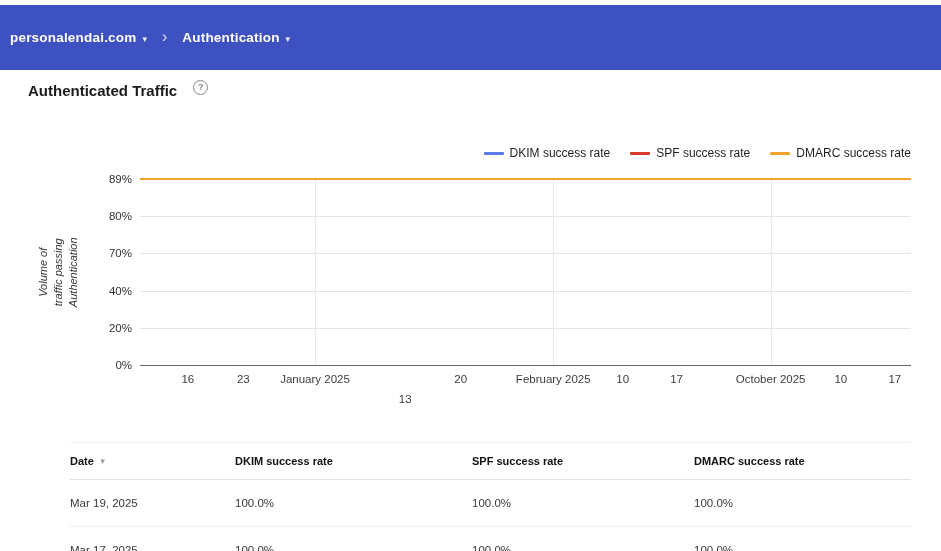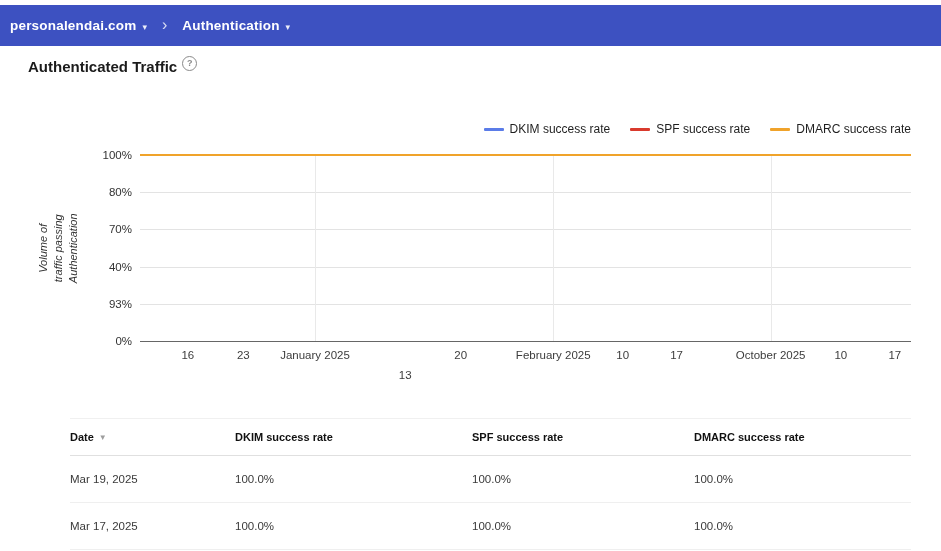--- a/index.html
+++ b/index.html
@@ -4,29 +4,29 @@
 <style>
   html,body{margin:0;padding:0;}
   body{
     width:941px;height:551px;overflow:hidden;background:#ffffff;
     font-family:"Liberation Sans","DejaVu Sans",sans-serif;
     -webkit-font-smoothing:antialiased;
   }
   
   .topbar{
     margin-top:5px;height:41px;background:#3d51c1;
-    display:flex;align-items:center;padding:0 10px;color:#fff;
+    display:flex;align-items:center;padding:12px 10px;color:#fff;
   }
   .topbar-item{display:flex;align-items:center;gap:6px;cursor:pointer;}
   .topbar-label{font-weight:bold;font-size:13.5px;letter-spacing:.2px;}
   .caret{font-size:9px;color:rgba(255,255,255,.9);padding-top:2px;}
   .sep{color:rgba(255,255,255,.8);font-size:16px;margin:0 15px;padding-bottom:2px;}
   
   main{padding:12px 30px 0 28px;position:relative;}
-  .title-row{display:flex;align-items:flex-start;gap:5px;height:26px;}
+  .title-row{display:flex;align-items:flex-start;gap:16px;height:26px;}
   .page-title{font-size:15px;font-weight:bold;color:#1b1b1b;}
   .help{
     width:13px;height:13px;border:1.5px solid #8a8a8a;border-radius:50%;
     color:#8a8a8a;font-size:9px;font-weight:bold;line-height:13px;text-align:center;
     display:inline-block;margin-top:-2px;cursor:pointer;
   }
   
   .chart-section{position:relative;margin-top:26px;height:252px;}
   .legend{position:absolute;top:12px;right:0;display:flex;gap:20px;align-items:center;}
   .legend-item{display:flex;align-items:center;gap:6px;cursor:pointer;}
@@ -104,25 +104,25 @@
         </span>
       </div>
     <div class="ylabel">
       <div class="ylabel-inner">
         <span>Volume of traffic passing</span>
         <span>Authentication</span>
       </div>
     </div>
     <div class="yticks" id="yticks">
         <div class="ytick" style="top: 100%;">0%</div>
-        <div class="ytick" style="top: 80%;">93%</div>
+        <div class="ytick" style="top: 80%;">20%</div>
         <div class="ytick" style="top: 60%;">40%</div>
         <div class="ytick" style="top: 40%;">70%</div>
         <div class="ytick" style="top: 20%;">80%</div>
-        <div class="ytick" style="top: 0%;">100%</div>
+        <div class="ytick" style="top: 0%;">89%</div>
       </div>
     <div class="plot" id="plot">
         <div class="gridline" style="top: 80%;"></div>
         <div class="gridline" style="top: 60%;"></div>
         <div class="gridline" style="top: 40%;"></div>
         <div class="gridline" style="top: 20%;"></div>
         <div class="gridline" style="top: 0%;"></div>
         <div class="vgrid" style="left: 22.7%;"></div>
         <div class="vgrid" style="left: 53.6%;"></div>
         <div class="vgrid" style="left: 81.8%;"></div>

